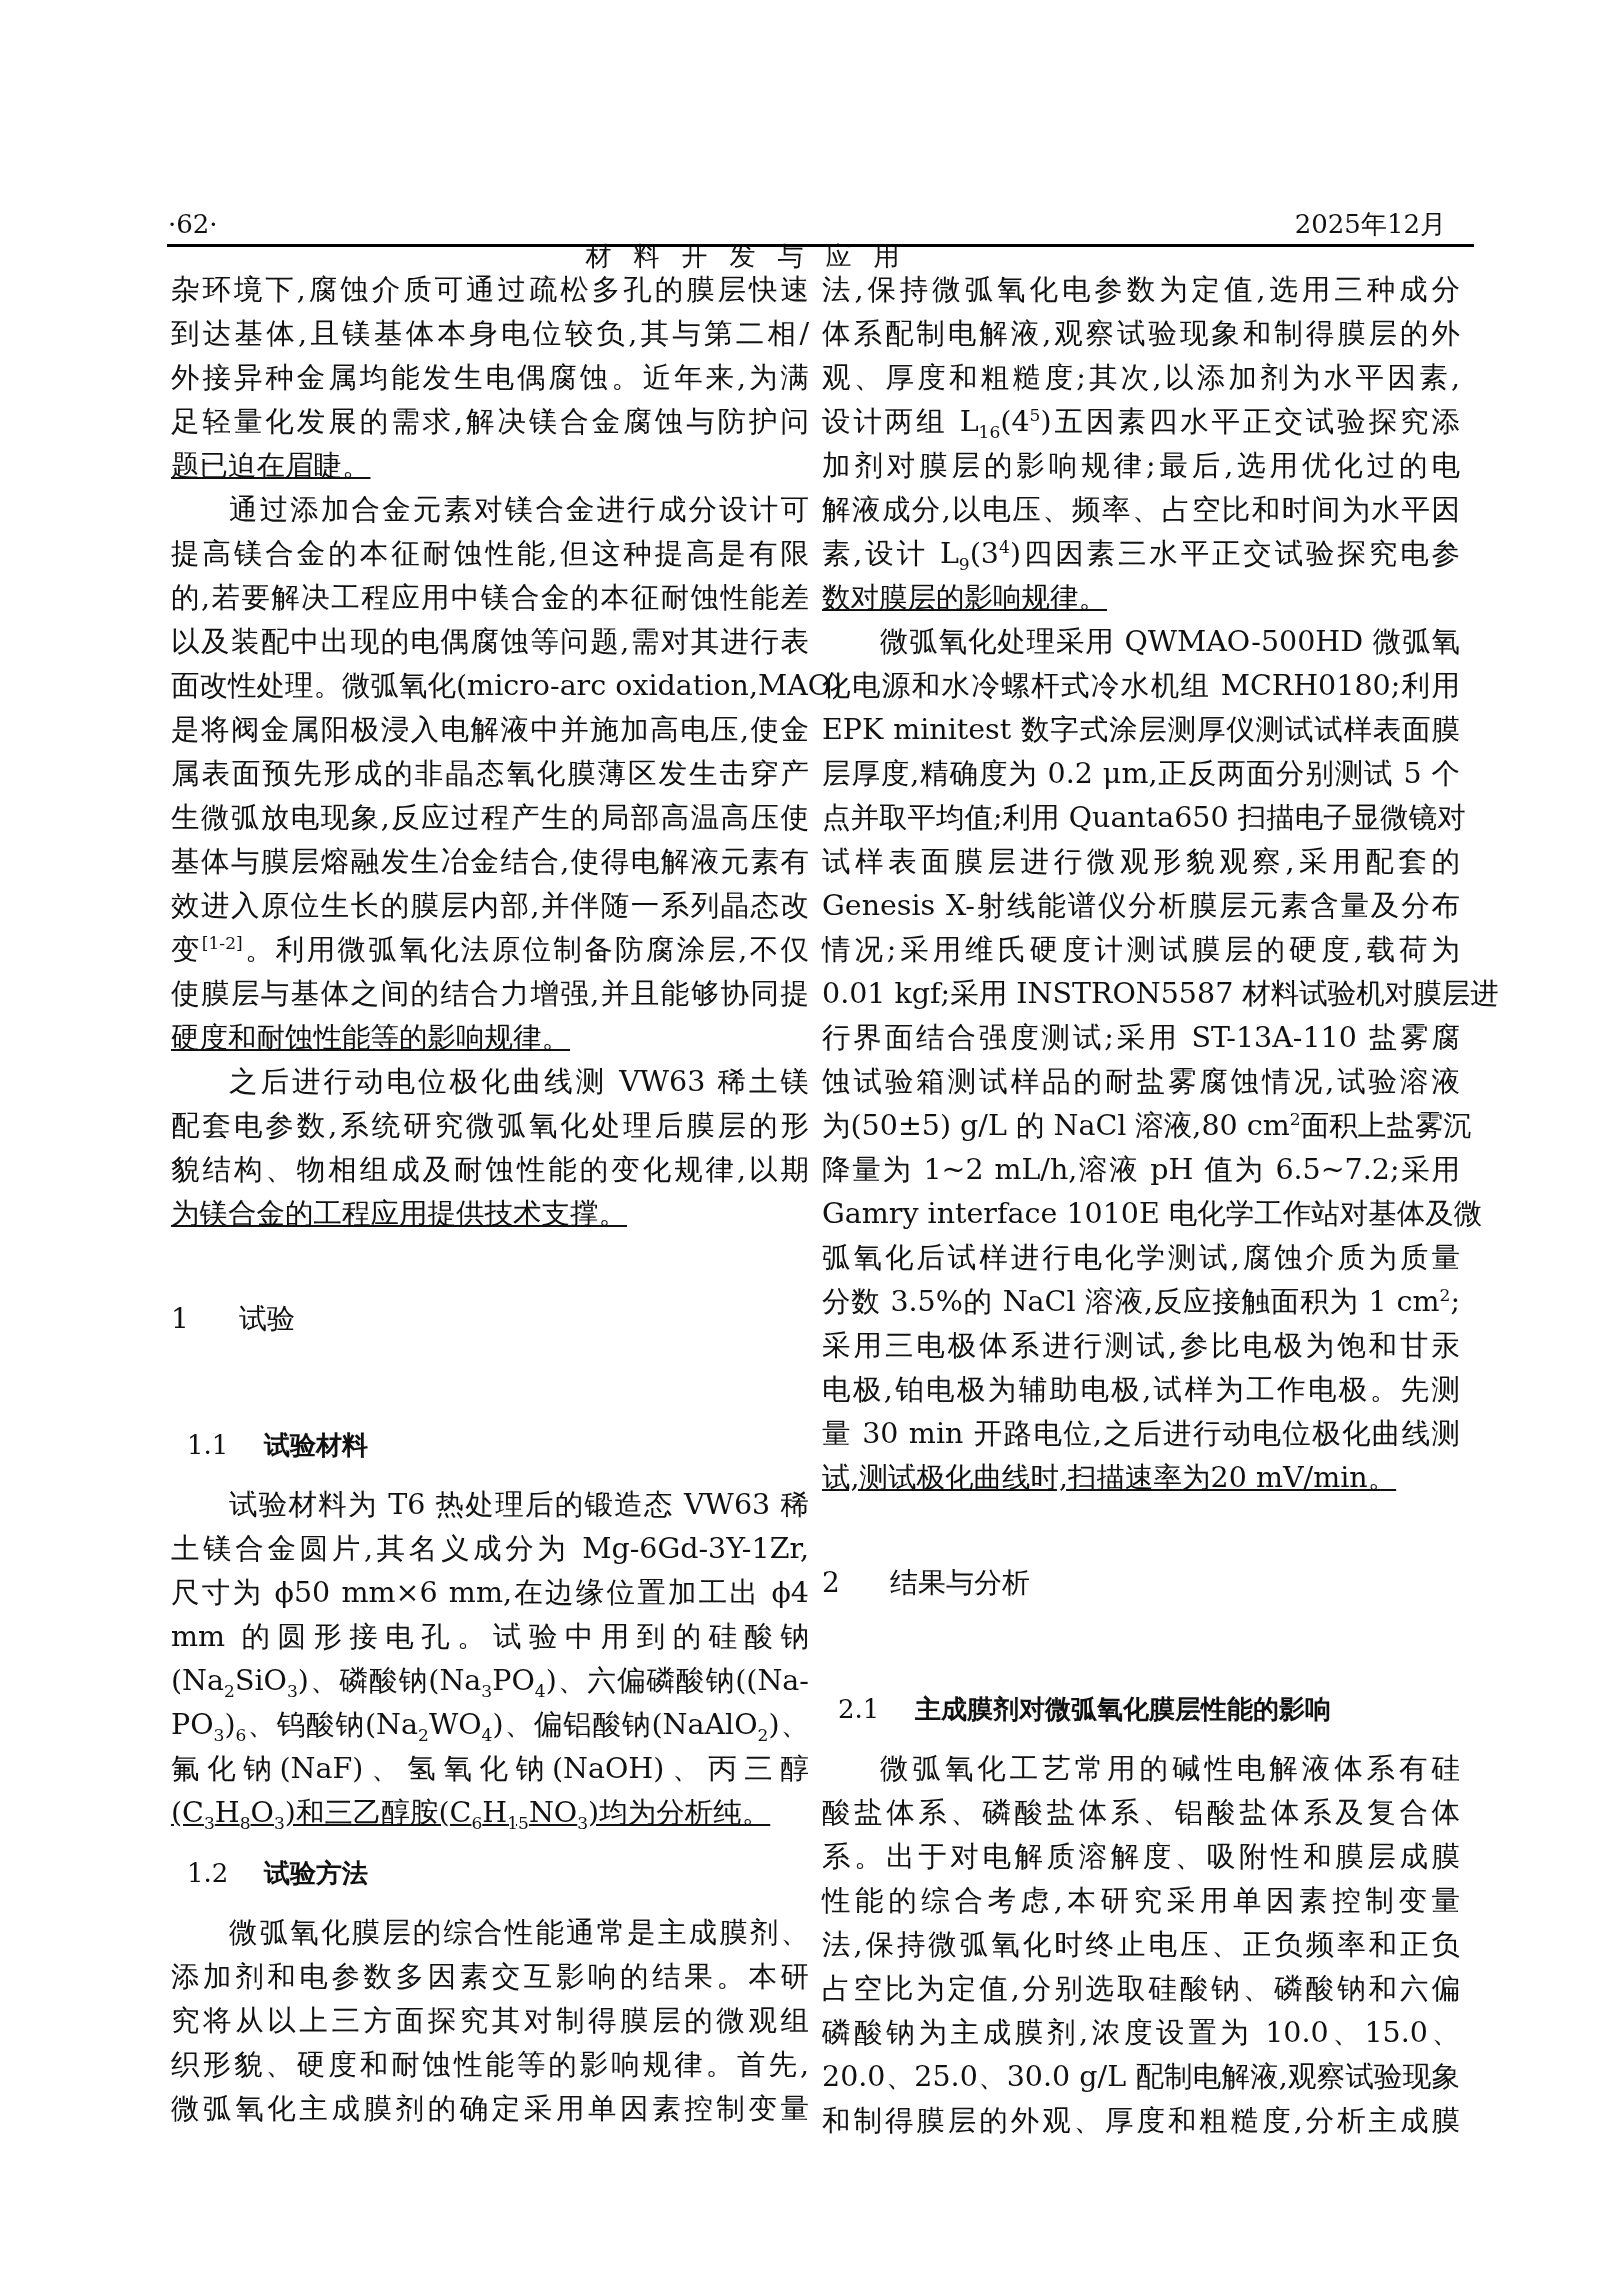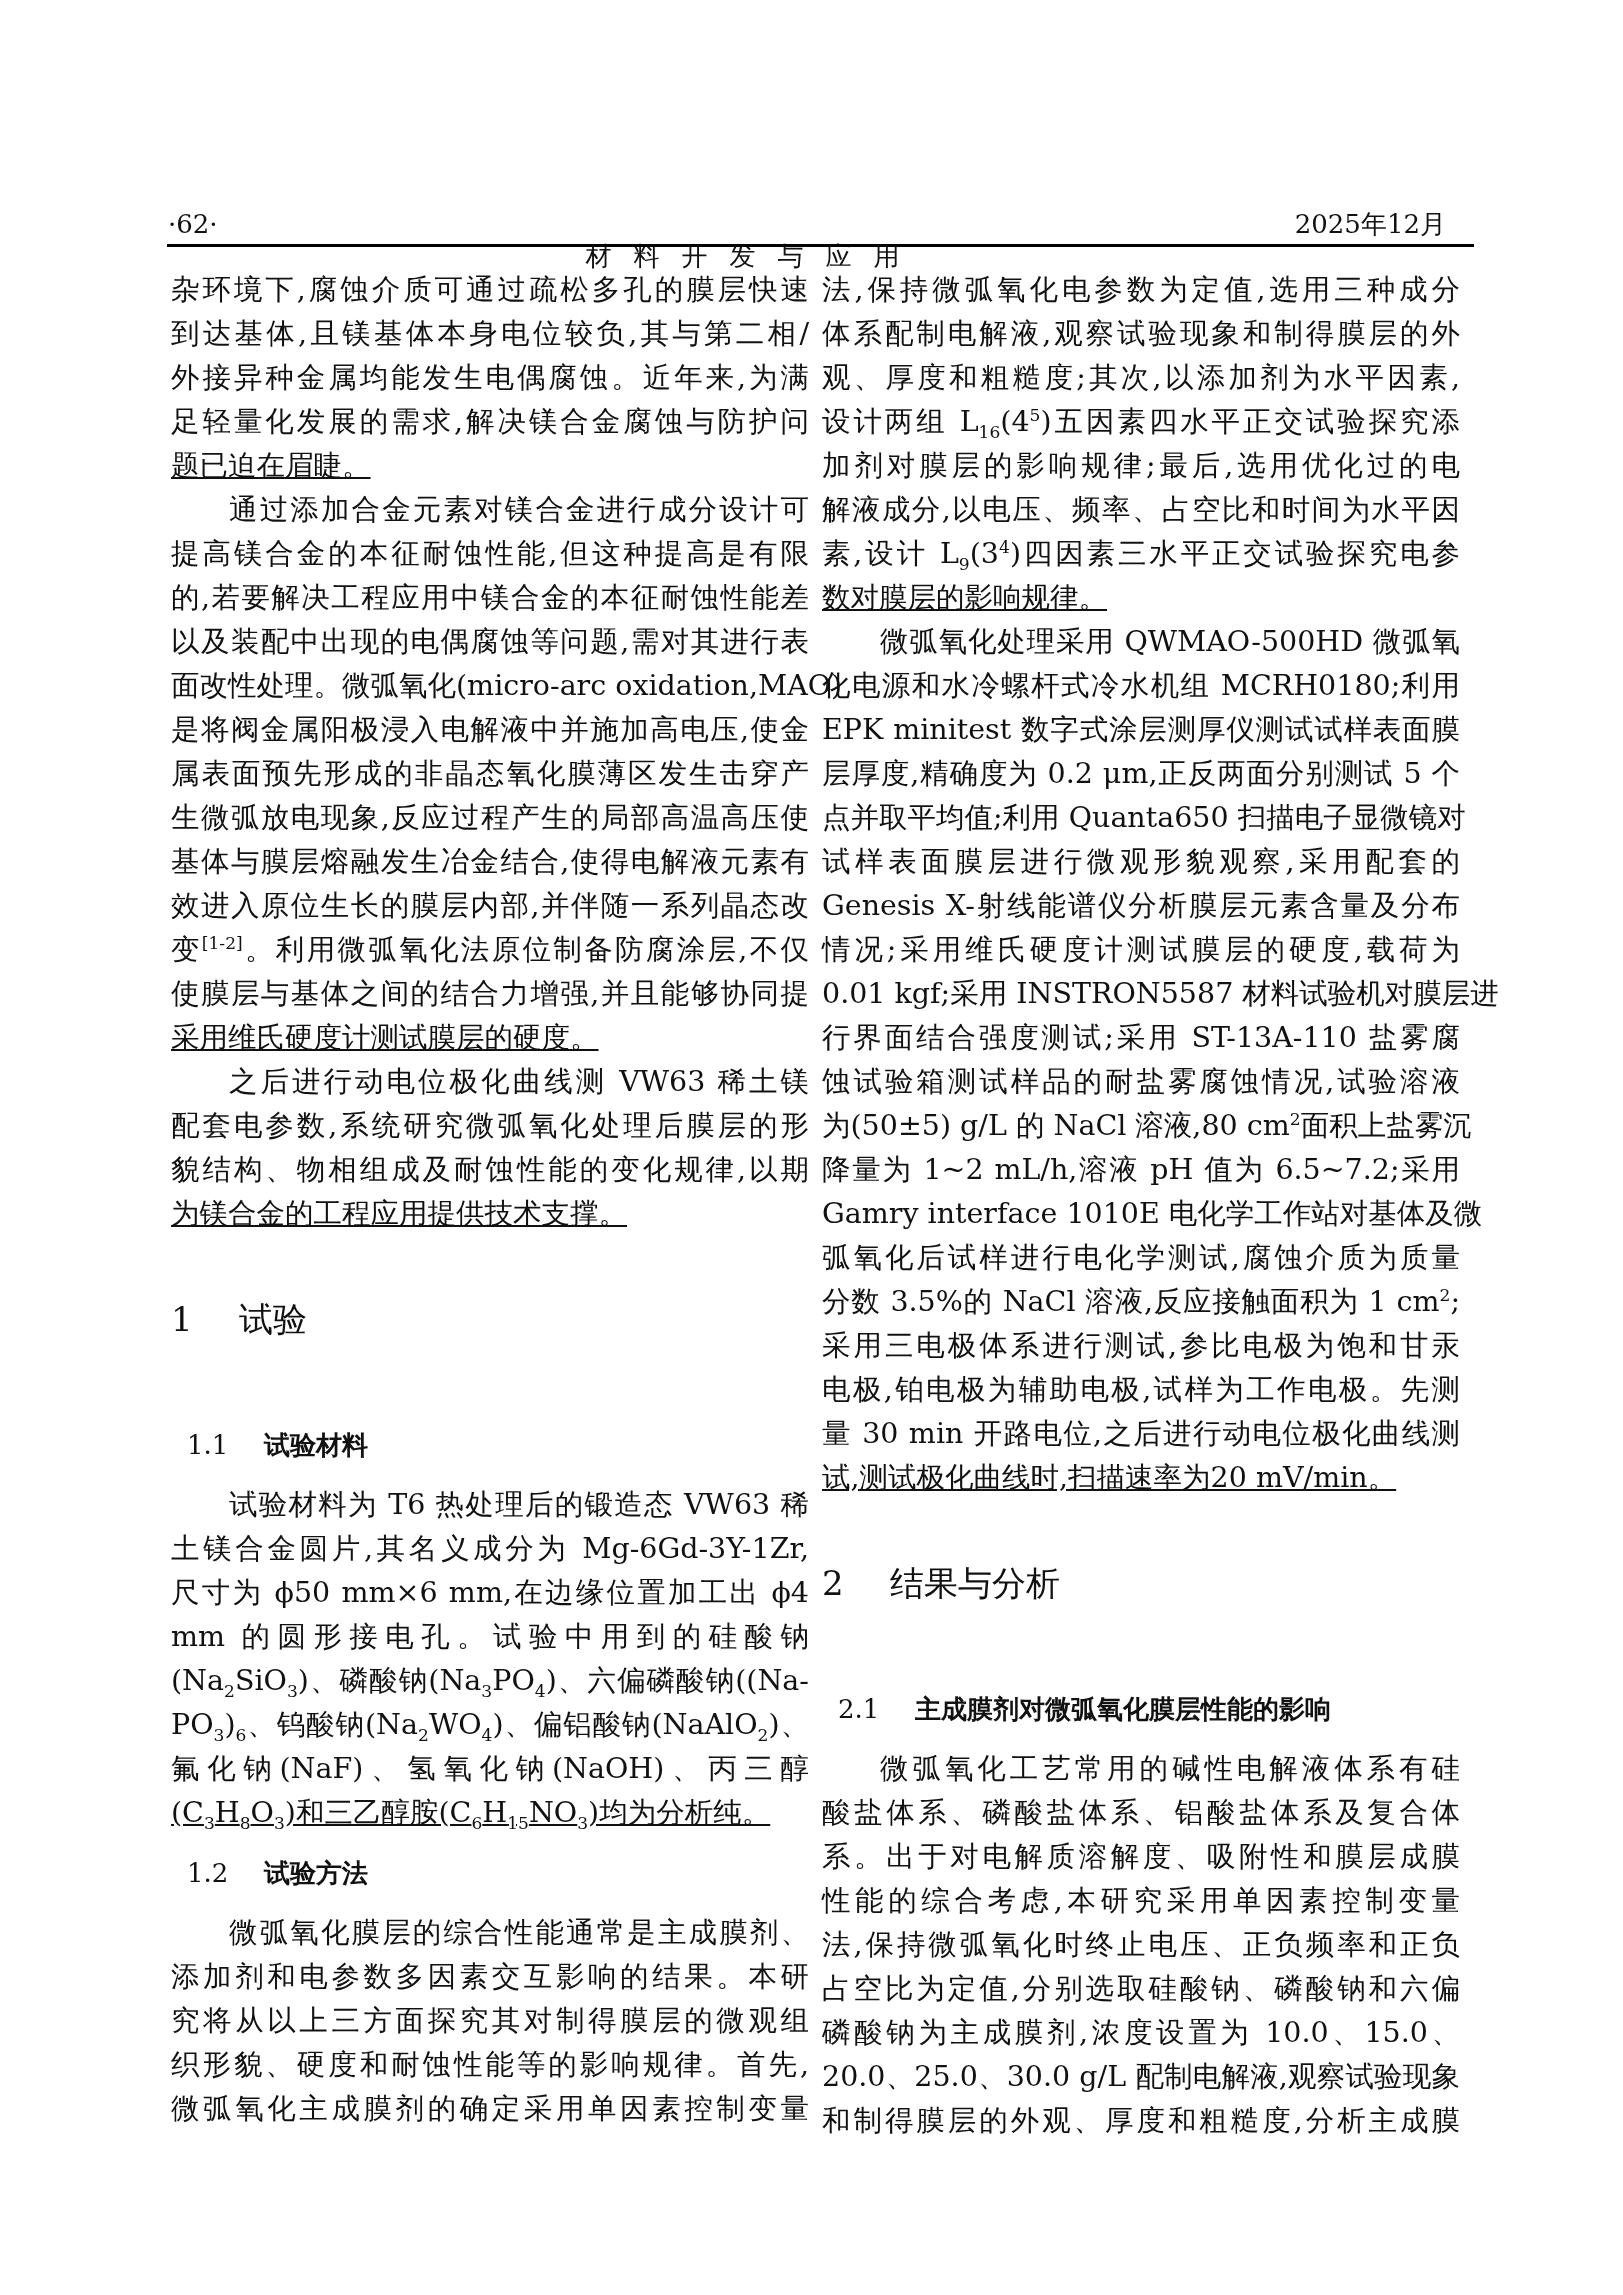--- a/index.html
+++ b/index.html
@@ -10,21 +10,21 @@
   .hdr-center { left: 0; width: 1507px; text-align: center; letter-spacing: 22px; margin-top: 32px; }
   .hdr-right { right: 177px; }
   .hdr-rule { position: absolute; left: 167px; top: 244px; width: 1307px; height: 3.3px; background: #000; }
   .col { position: absolute; width: 638px; font-size: 28.5px; line-height: 44px; }
   .col-left { left: 171px; top: 268px; }
   .col-right { left: 822px; top: 268px; }
   .p { margin: 0; text-align: justify; }
   .p .ln { display: block; white-space: nowrap; text-align-last: justify; text-align: justify; }
   .p .ln.last { text-align-last: left; text-decoration: underline; }
   .indent { text-indent: 58px; }
-  .h1 { font-size: 34px; line-height: 46px; margin: 0; }
+  .h1 { font-size: 28px; line-height: 46px; margin: 0; }
   .h1 .num { display: inline-block; width: 68px; }
   .h2 { font-size: 26px; line-height: 44px; margin: 16px; font-weight: bold; }
   .h2 .num { display: inline-block; width: 77px; font-weight: normal; }
   sub, sup { font-size: 60%; line-height: 0; }
 </style>
 </head>
 <body>
 
 <div class="hdr hdr-left">·62·</div>
 <div class="hdr hdr-center">材料开发与应用</div>
@@ -47,21 +47,21 @@
     <span class="ln">的,若要解决工程应用中镁合金的本征耐蚀性能差</span>
     <span class="ln">以及装配中出现的电偶腐蚀等问题,需对其进行表</span>
     <span class="ln">面改性处理。微弧氧化(micro-arc oxidation,MAO)</span>
     <span class="ln">是将阀金属阳极浸入电解液中并施加高电压,使金</span>
     <span class="ln">属表面预先形成的非晶态氧化膜薄区发生击穿产</span>
     <span class="ln">生微弧放电现象,反应过程产生的局部高温高压使</span>
     <span class="ln">基体与膜层熔融发生冶金结合,使得电解液元素有</span>
     <span class="ln">效进入原位生长的膜层内部,并伴随一系列晶态改</span>
     <span class="ln"><span>变</span><sup>[1-2]</sup><span>。利用微弧氧化法原位制备防腐涂层,不仅</span></span>
     <span class="ln">使膜层与基体之间的结合力增强,并且能够协同提</span>
-    <span class="ln last">采用维氏硬度计测试膜层的硬度。</span>
+    <span class="ln last">硬度和耐蚀性能等的影响规律。</span>
   </div>
 
   <div class="p">
     <span class="ln indent">之后进行动电位极化曲线测 VW63 稀土镁</span>
     <span class="ln">配套电参数,系统研究微弧氧化处理后膜层的形</span>
     <span class="ln">貌结构、物相组成及耐蚀性能的变化规律,以期</span>
     <span class="ln last">为镁合金的工程应用提供技术支撑。</span>
   </div>
 
   <div style="height:60px"></div>

